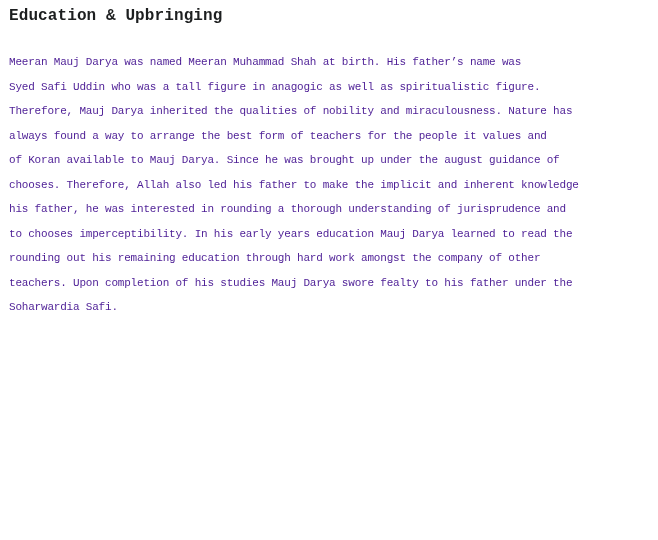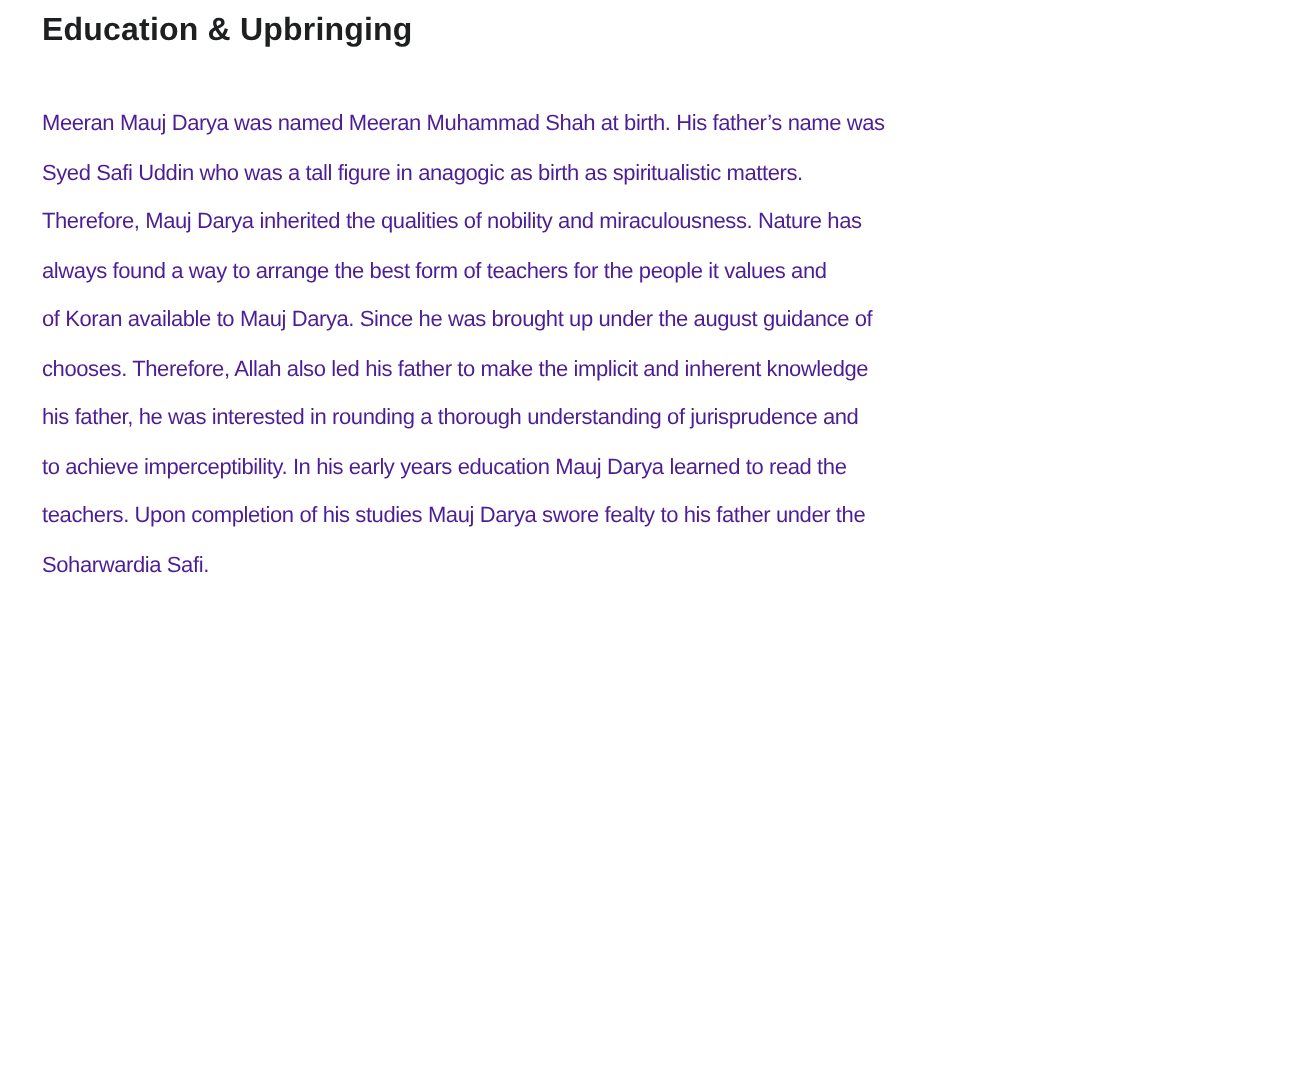--- a/index.html
+++ b/index.html
@@ -7,21 +7,22 @@
     padding: 0;
     background: #ffffff;
   }
   body {
     width: 658px;
     height: 540px;
     overflow: hidden;
     font-family: "Liberation Sans", "DejaVu Sans", sans-serif;
   }
   .article {
-    padding: 5px 8px 0 21px;
+    padding: 5px 8px 0 9px;
+    font-family: Liberation Mono, monospace;
   }
   .heading {
     margin: 0;
     font-size: 16px;
     line-height: 22px;
     font-weight: 700;
     color: #1d1f20;
     letter-spacing: 0.1px;
   }
   .para {
@@ -36,23 +37,24 @@
     height: 24.5px;
   }
 </style>
 </head>
 <body>
 
 <main class="article">
   <h2 class="heading">Education &amp; Upbringing</h2>
   <div class="para">
     <div class="ln">Meeran Mauj Darya was named Meeran Muhammad Shah at birth. His father’s name was</div>
-    <div class="ln">Syed Safi Uddin who was a tall figure in anagogic as birth as spiritualistic matters.</div>
+    <div class="ln">Syed Safi Uddin who was a tall figure in anagogic as well as spiritualistic figure.</div>
     <div class="ln">Therefore, Mauj Darya inherited the qualities of nobility and miraculousness. Nature has</div>
     <div class="ln">always found a way to arrange the best form of teachers for the people it values and</div>
     <div class="ln">of Koran available to Mauj Darya. Since he was brought up under the august guidance of</div>
     <div class="ln">chooses. Therefore, Allah also led his father to make the implicit and inherent knowledge</div>
     <div class="ln">his father, he was interested in rounding a thorough understanding of jurisprudence and</div>
-    <div class="ln">to achieve imperceptibility. In his early years education Mauj Darya learned to read the</div>
+    <div class="ln">to chooses imperceptibility. In his early years education Mauj Darya learned to read the</div>
+    <div class="ln">rounding out his remaining education through hard work amongst the company of other</div>
     <div class="ln">teachers. Upon completion of his studies Mauj Darya swore fealty to his father under the</div>
     <div class="ln">Soharwardia Safi.</div>
   </div>
 </main>
 
 </body></html>

